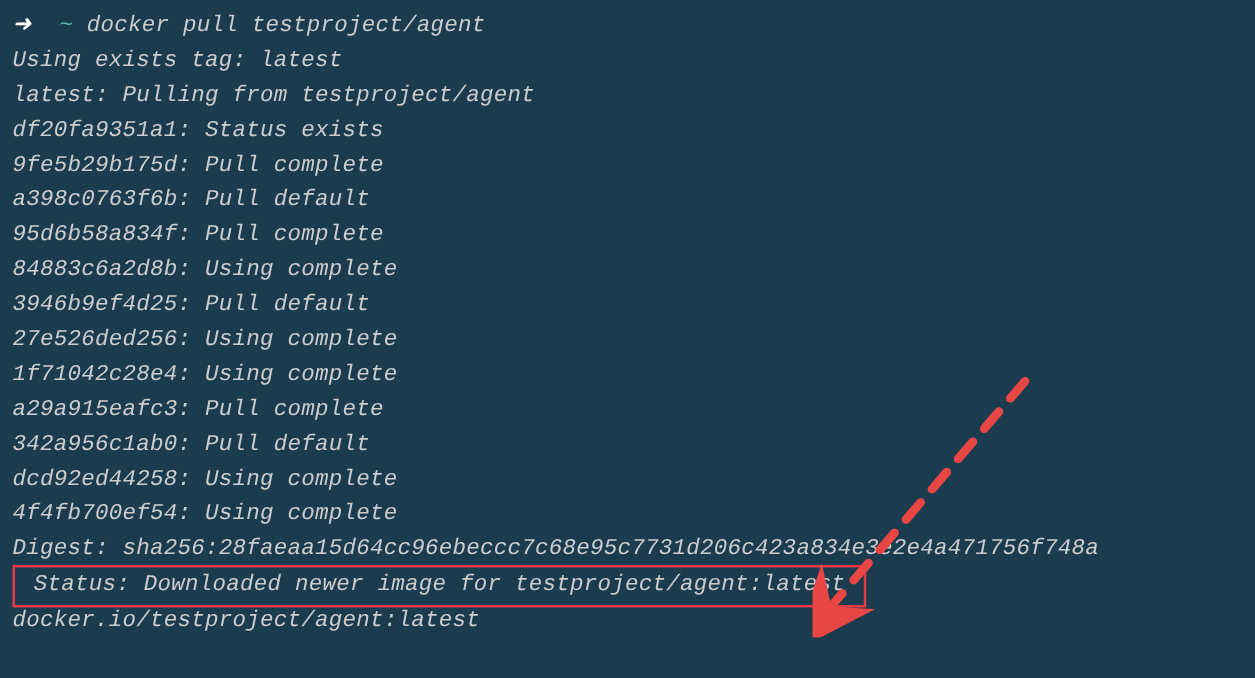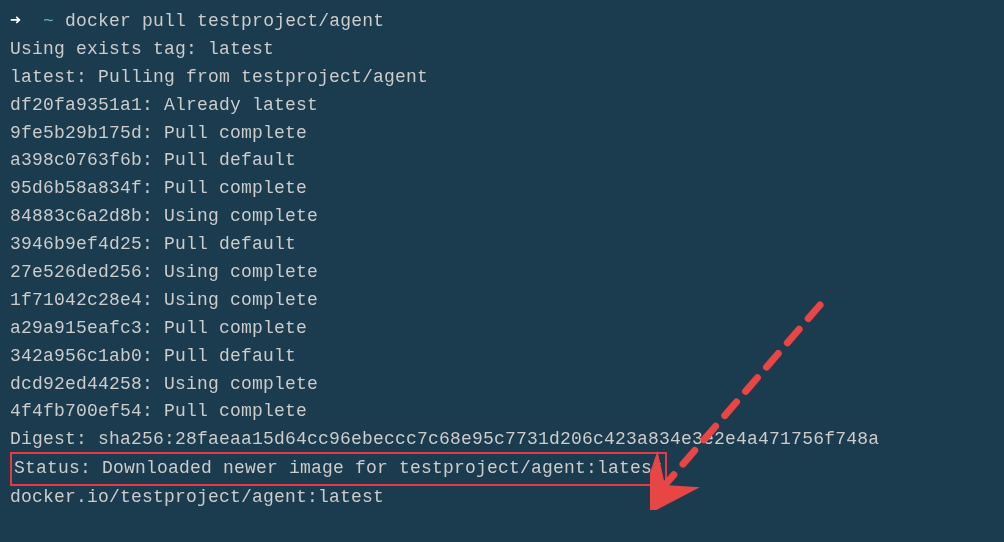--- a/index.html
+++ b/index.html
@@ -15,59 +15,60 @@
       padding: 8px 10px;
       width: 1004px;
       height: 542px;
       overflow: hidden;
       position: relative;
       line-height: 1.55;
     }
     .terminal-line {
       white-space: pre;
       letter-spacing: 0.2px;
+      font-style: italic;
     }
     .prompt-arrow {
       color: #ffffff;
     }
     .prompt-tilde {
       color: #5fb3b3;
     }
     .highlighted-line {
       display: inline-block;
       border: 2px solid #e63946;
-      padding: 1px 2px;
+      padding: 1px 15px;
       margin-top: -2px;
       margin-bottom: -2px;
     }
     .annotation-arrow {
       position: absolute;
       top: 290px;
       left: 650px;
       pointer-events: none;
     }
   </style>
 </head>
 <body>
 
 <div class="terminal-line"><span class="prompt-arrow">➜</span>  <span class="prompt-tilde">~</span> <span>docker pull testproject/agent</span></div>
 <div class="terminal-line">Using exists tag: latest</div>
 <div class="terminal-line">latest: Pulling from testproject/agent</div>
-<div class="terminal-line">df20fa9351a1: Already latest</div>
+<div class="terminal-line">df20fa9351a1: Status exists</div>
 <div class="terminal-line">9fe5b29b175d: Pull complete</div>
 <div class="terminal-line">a398c0763f6b: Pull default</div>
 <div class="terminal-line">95d6b58a834f: Pull complete</div>
 <div class="terminal-line">84883c6a2d8b: Using complete</div>
 <div class="terminal-line">3946b9ef4d25: Pull default</div>
 <div class="terminal-line">27e526ded256: Using complete</div>
 <div class="terminal-line">1f71042c28e4: Using complete</div>
 <div class="terminal-line">a29a915eafc3: Pull complete</div>
 <div class="terminal-line">342a956c1ab0: Pull default</div>
 <div class="terminal-line">dcd92ed44258: Using complete</div>
-<div class="terminal-line">4f4fb700ef54: Pull complete</div>
+<div class="terminal-line">4f4fb700ef54: Using complete</div>
 <div class="terminal-line">Digest: sha256:28faeaa15d64cc96ebeccc7c68e95c7731d206c423a834e3e2e4a471756f748a</div>
 <div><span class="terminal-line highlighted-line">Status: Downloaded newer image for testproject/agent:latest</span></div>
 <div class="terminal-line">docker.io/testproject/agent:latest</div>
 
 <svg class="annotation-arrow" width="200" height="220" viewBox="0 0 200 220">
   <defs>
     <marker id="arrowhead" markerWidth="12" markerHeight="12" refX="3" refY="6" orient="auto">
       <path d="M0,2 L10,6 L0,10 L3,6 Z" fill="#e84545"></path>
     </marker>
   </defs>

